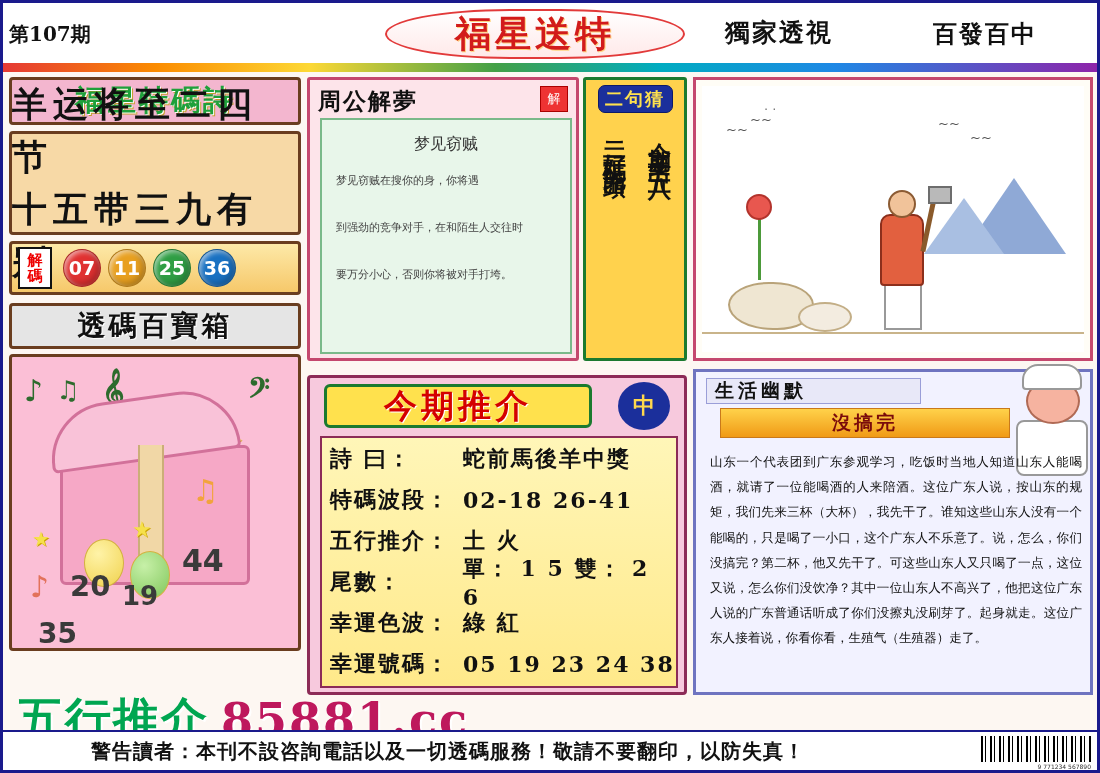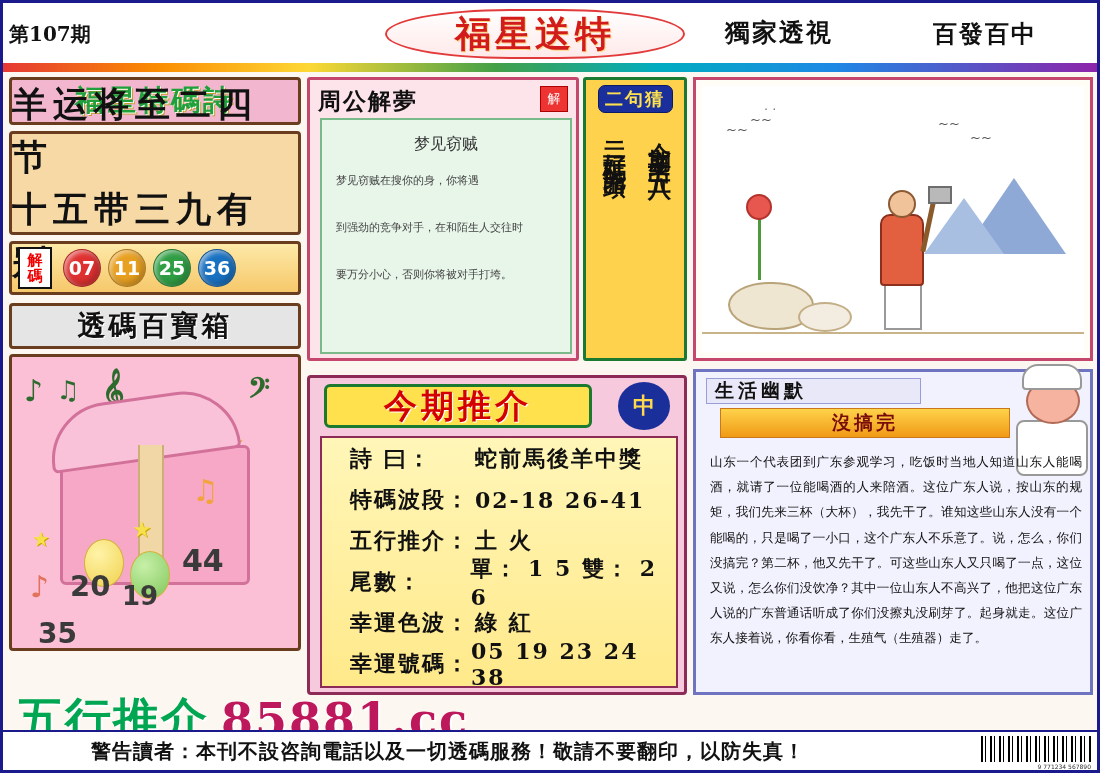--- a/index.html
+++ b/index.html
@@ -226,23 +226,23 @@
     display:flex; align-items:center; justify-content:center;
     color:#ffd84d; font-family:"DejaVu Serif", serif; font-weight:bold; font-size:22px;
   }
   .tj-body {
     position:absolute; left:10px; top:58px; width:358px; height:252px;
     background:linear-gradient(180deg,#fff6b8,#ffe98a);
     border:2px solid #8c2b57;
   }
   .tj-row {
     display:flex; align-items:center; height:41px;
-    padding-left:28px;
-    font-family:"DejaVu Serif", serif; font-weight:bold;
-    font-size:22px; color:#111;
+    padding-left:8px;
+    font-family:"DejaVu Serif", serif; font-weight:bold;
+    font-size:22px; color:#111;gap:8px;
   }
   .tj-label { width:125px; letter-spacing:2px; }
   .tj-val { color:#111; letter-spacing:2px; }
 
   
   .art-box {
     position:absolute; left:690px; top:74px; width:400px; height:284px;
     background:#fffdf6; border:3px solid #c4486e;
   }
   .art-inner { position:absolute; inset:6px; background:#fff; overflow:hidden; }

